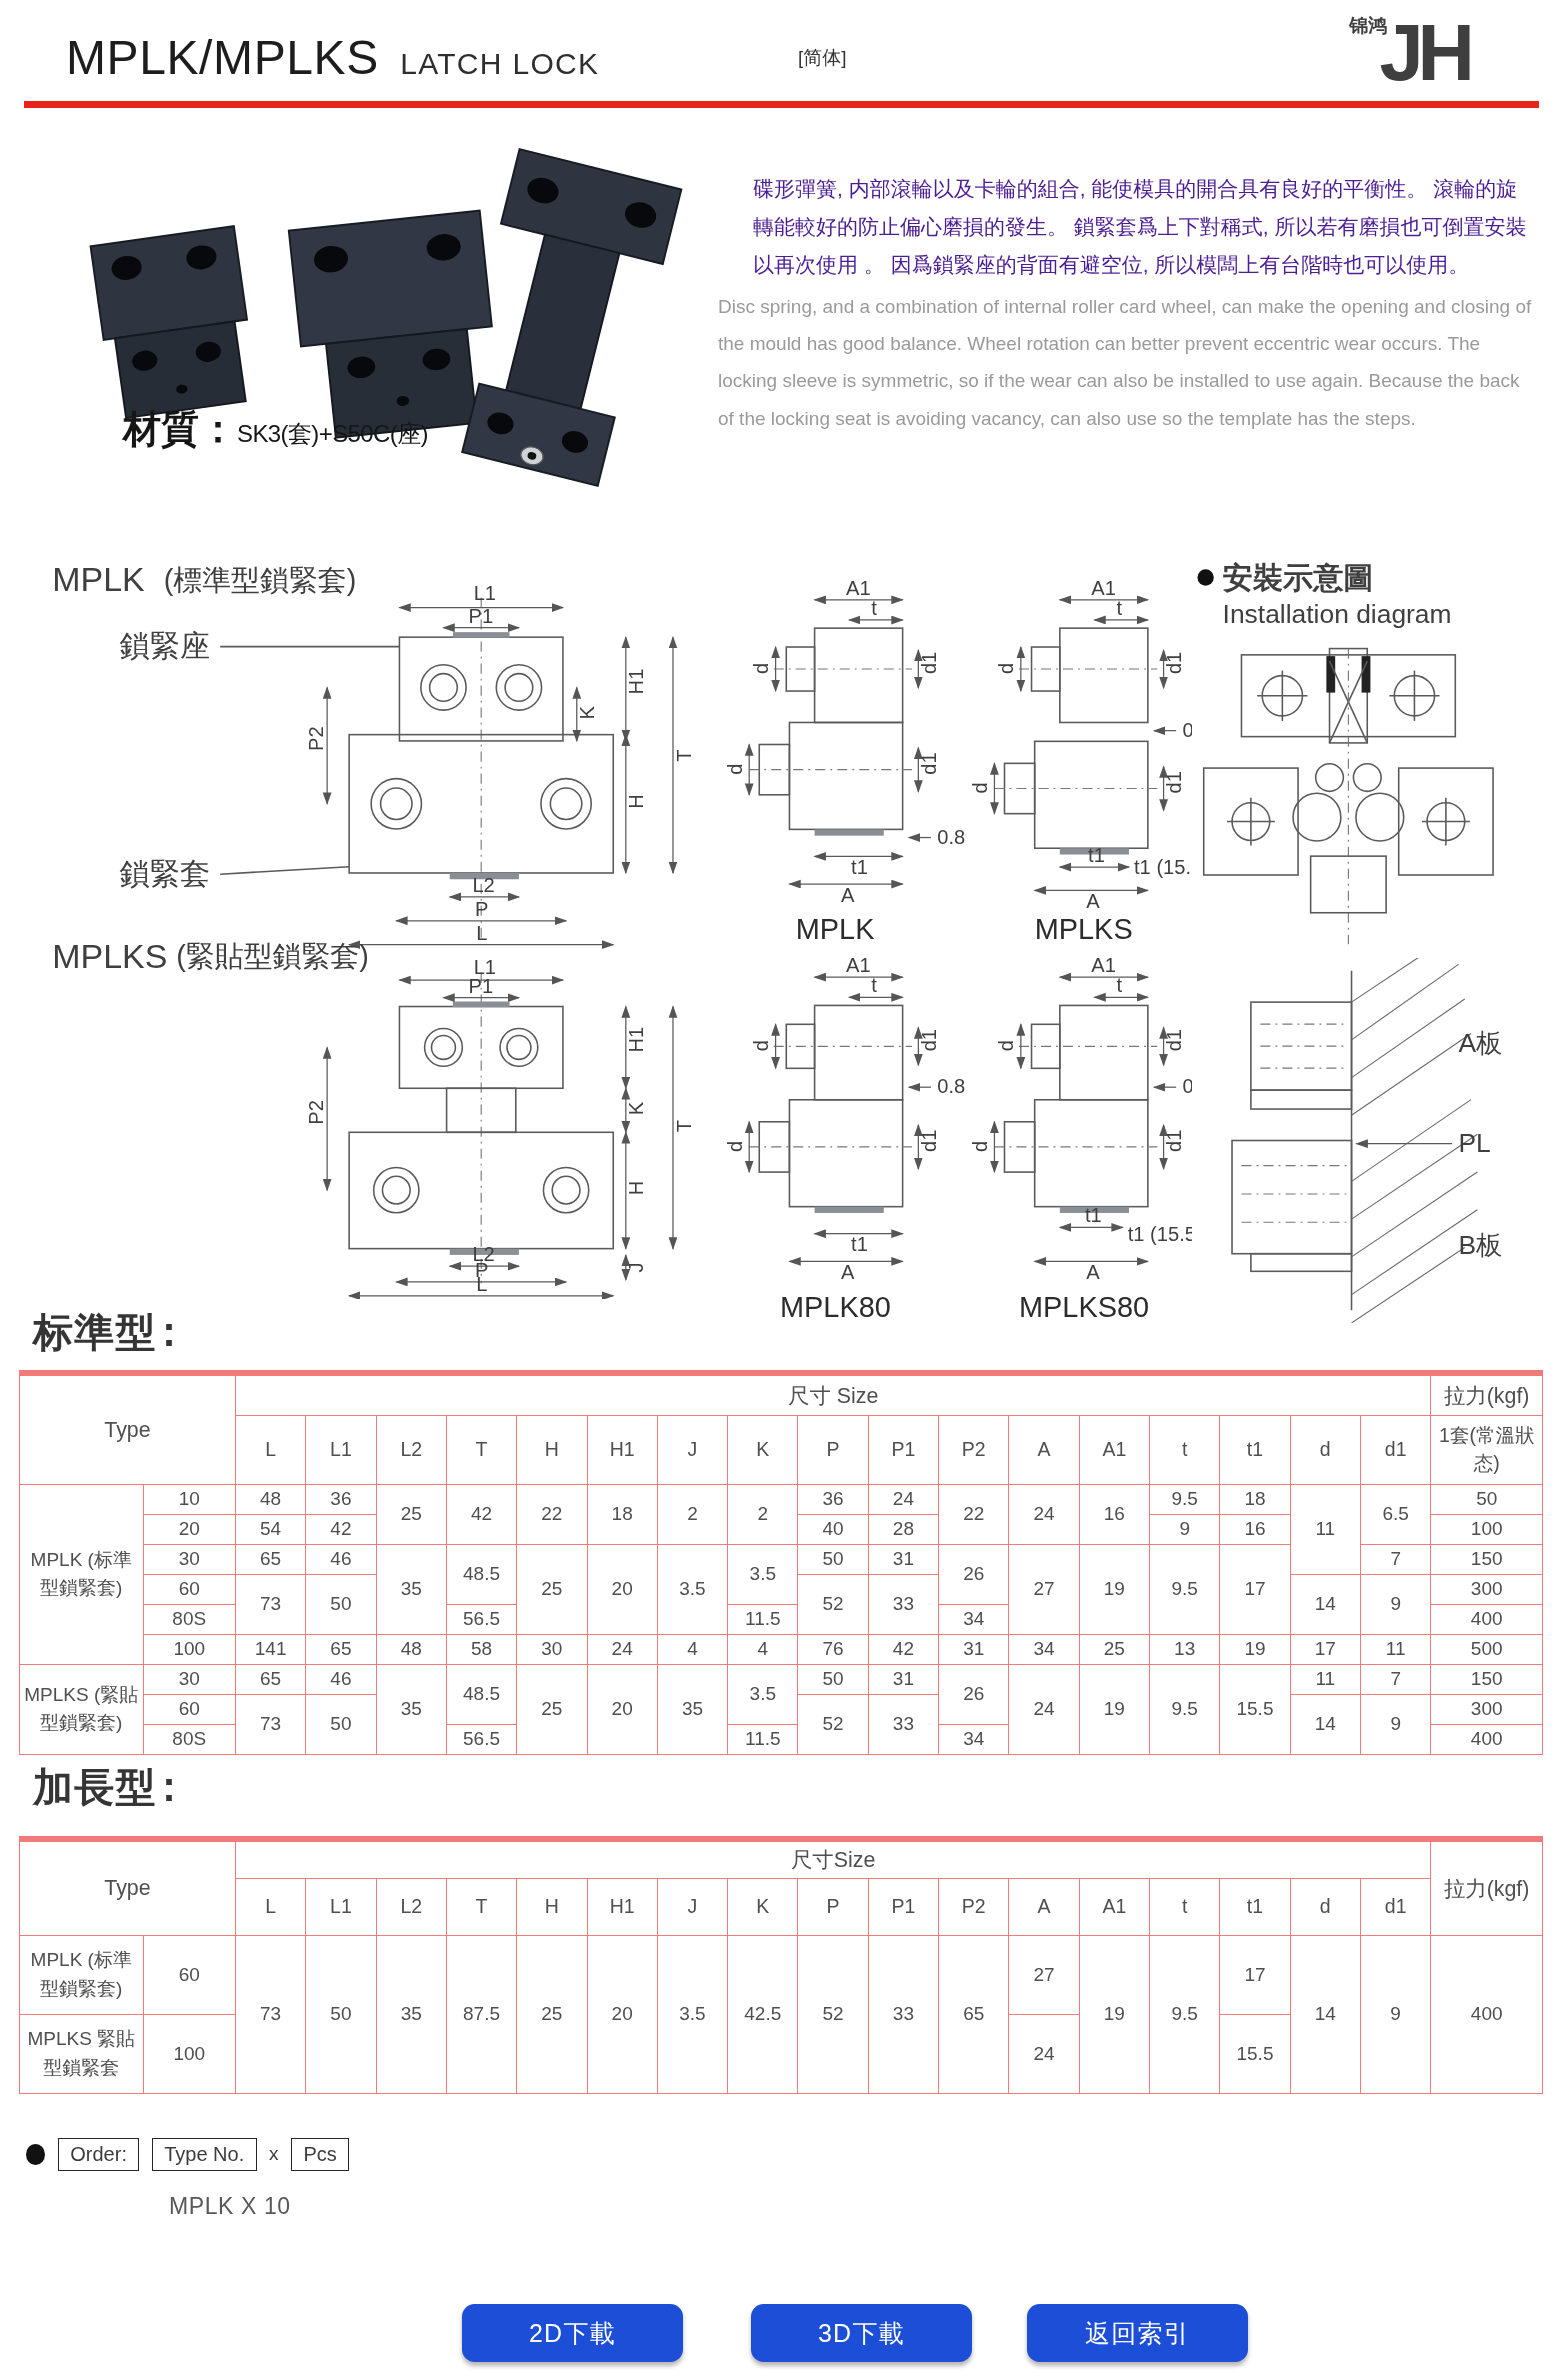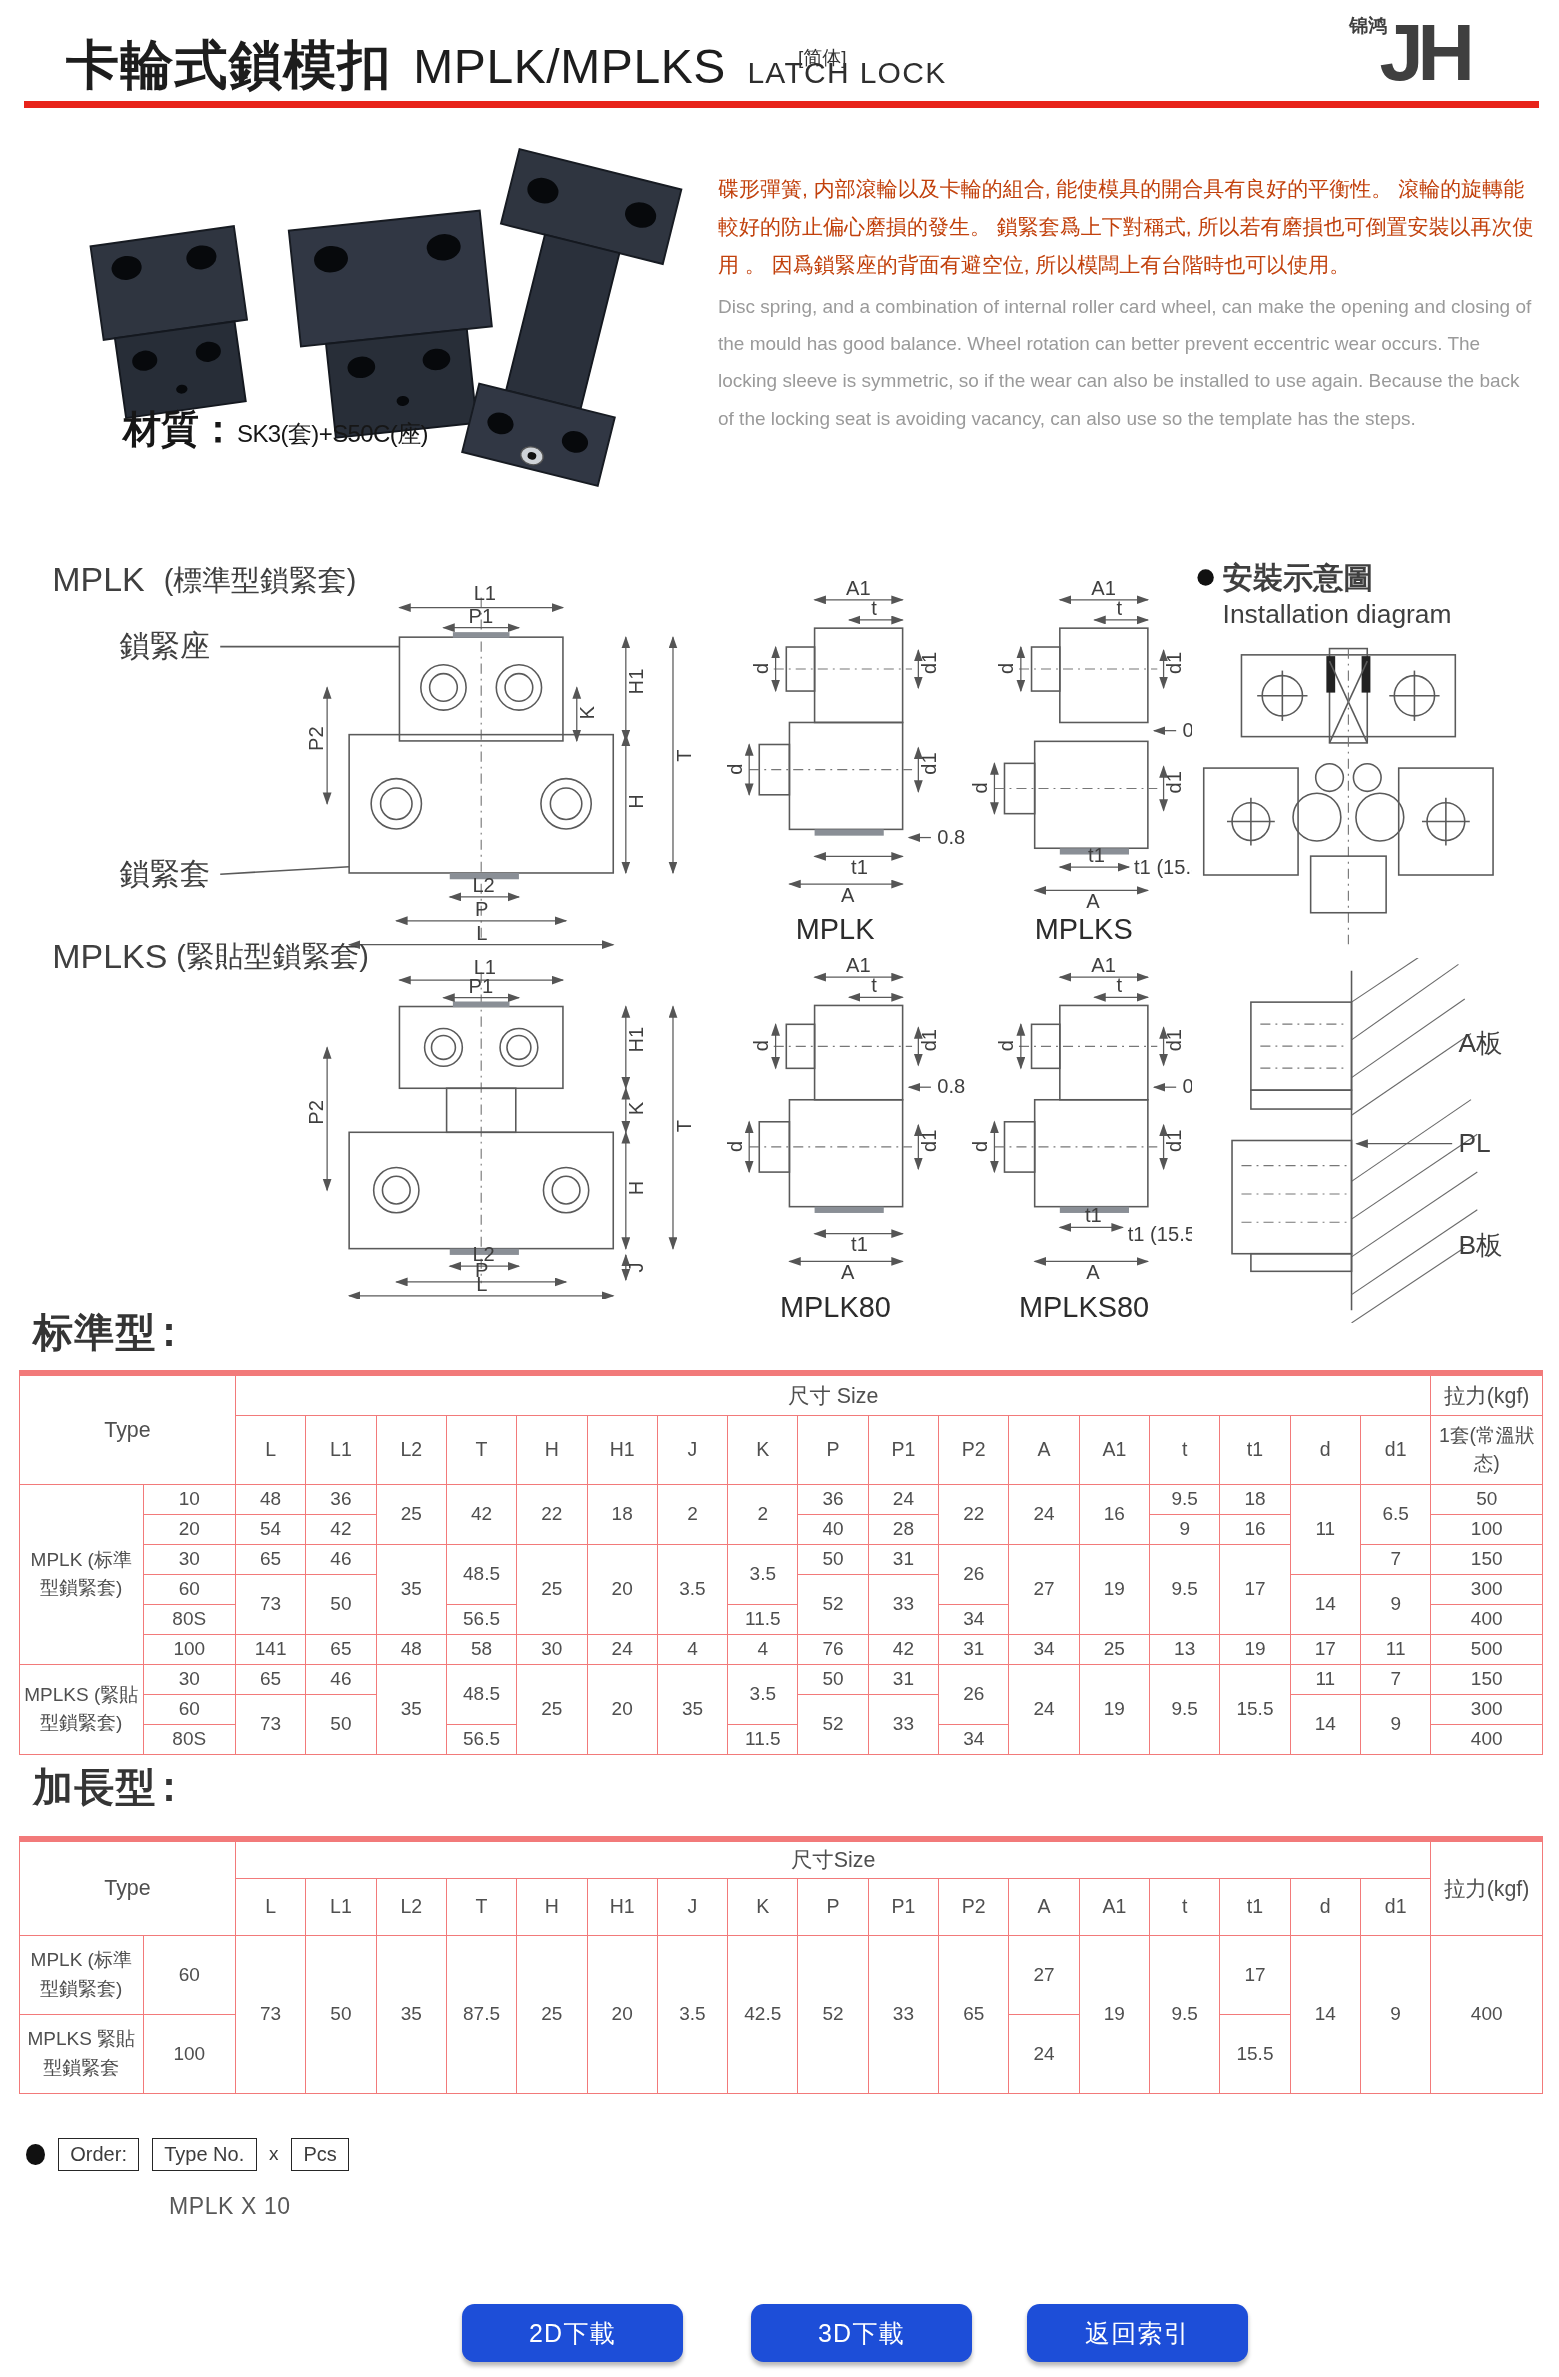--- a/index.html
+++ b/index.html
@@ -15,21 +15,21 @@
   .lang-tag { left:798px; top:45px; font-size:19px; color:#333; }
   #logo { left:1348px; top:7.5px; }
   .red-rule { left:24px; right:21.4px; top:101px; height:7px; background:#e8231a; }
 
   
   #photo { left:60px; top:146px; }
   #material { left:123px; top:404px; display:flex; align-items:baseline; }
   .mat-label { font-size:38px; font-weight:700; color:#161616; }
   .mat-value { font-size:24px; font-weight:500; color:#161616; letter-spacing:-0.6px; }
   #desc { left:718px; top:170px; width:818px; }
-  .desc-zh { font-size:21px; line-height:1.8; color:#c2410c; }
+  .desc-zh { font-size:21px; line-height:1.8; color:#4c1d95;margin-left:35px; }
   .desc-en { font-size:19px; line-height:1.95; color:#9a9a9a; margin-top:5px; }
 
   
   #drawings { left:0; top:546px; width:1560px; height:786px; }
   svg text { font-family:"Liberation Sans", sans-serif; fill:#3f3f3f; }
   .ln { stroke:#5a5a5a; stroke-width:2.5; fill:none; }
   .dim { stroke:#5a5a5a; stroke-width:2; fill:none; }
   .dash { stroke:#777; stroke-width:1.8; stroke-dasharray:16 8 3 8; fill:none; }
   .hatch { stroke:#6a6a6a; stroke-width:1.8; }
   .dtxt { font-size:32px; }
@@ -68,21 +68,20 @@
   .btn { position:absolute; top:2304px; width:221px; height:58px; background:#1d4ed8;
          border-radius:12.6px; color:#fff; font-size:25px; display:flex; align-items:center;
          justify-content:center; cursor:pointer; box-shadow:0 3.1px 4.4px rgba(0,0,0,0.28);
          letter-spacing:1.3px; }
   #btn-2d { left:462px; } #btn-3d { left:751px; } #btn-back { left:1027px; }
 </style>
 </head>
 <body>
 
 <div class="abs" id="title-row">
-  <span class="title-zh">卡輪式鎖模扣</span>
   <span class="title-model">MPLK/MPLKS</span>
   <span class="title-en">LATCH LOCK</span>
 </div>
 <span class="abs lang-tag">[简体]</span>
 
 <svg class="abs" id="logo" width="145" height="82" viewBox="0 0 230 130">
   <text x="2" y="38" font-size="30" font-weight="bold" fill="#1a1a1a">锦鸿</text>
   <text x="50" y="114" font-size="126" font-weight="bold" fill="#e60012" letter-spacing="-10">JH</text>
 </svg>
 <div class="abs red-rule"></div>

